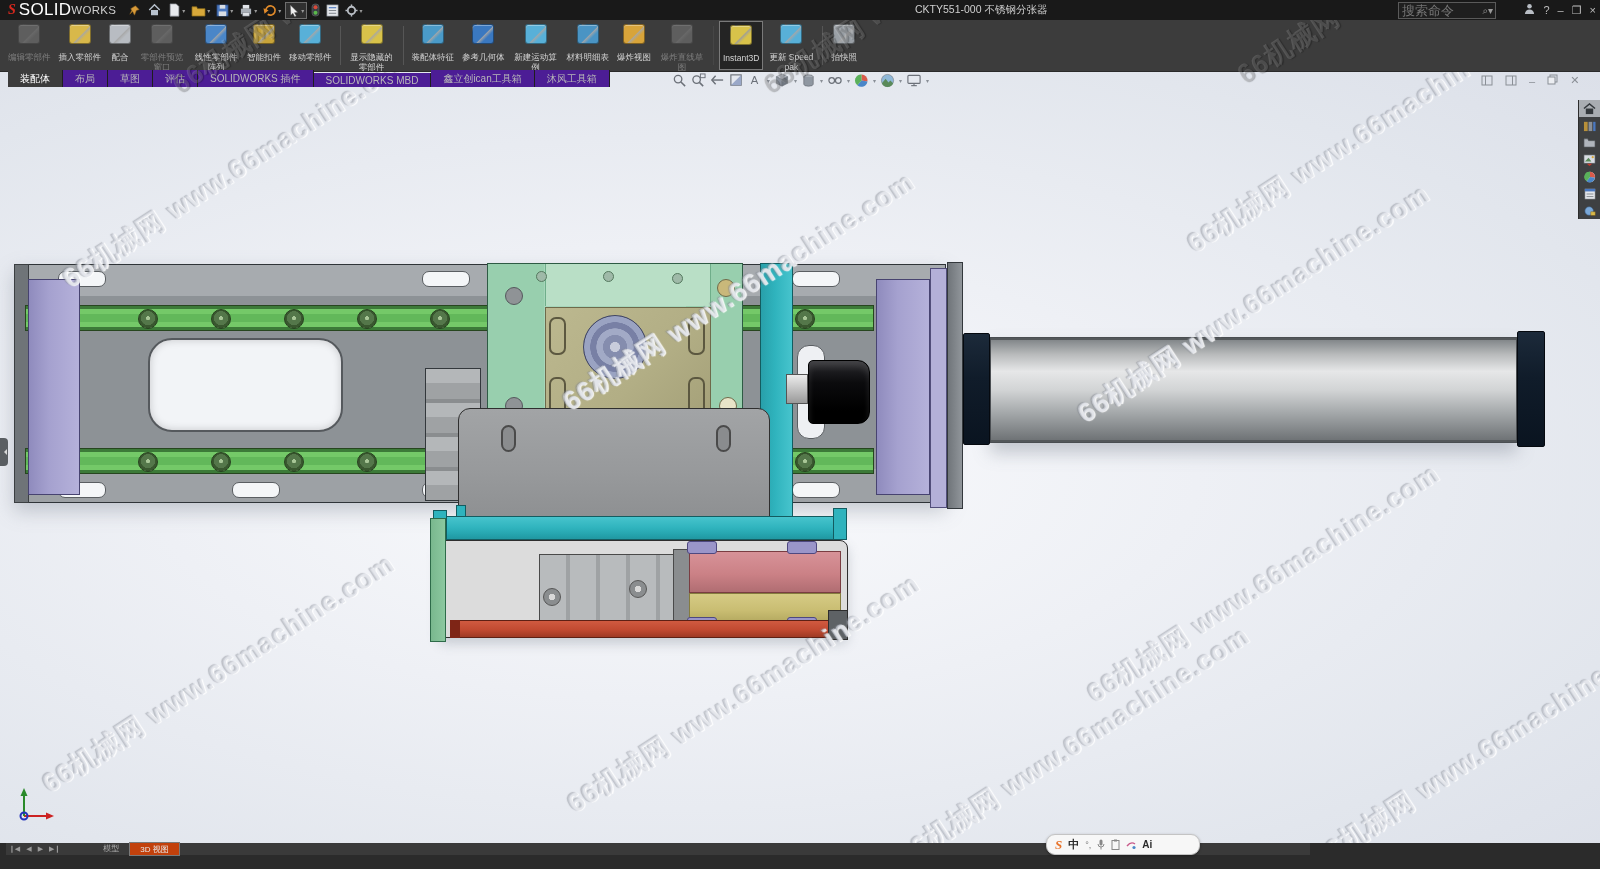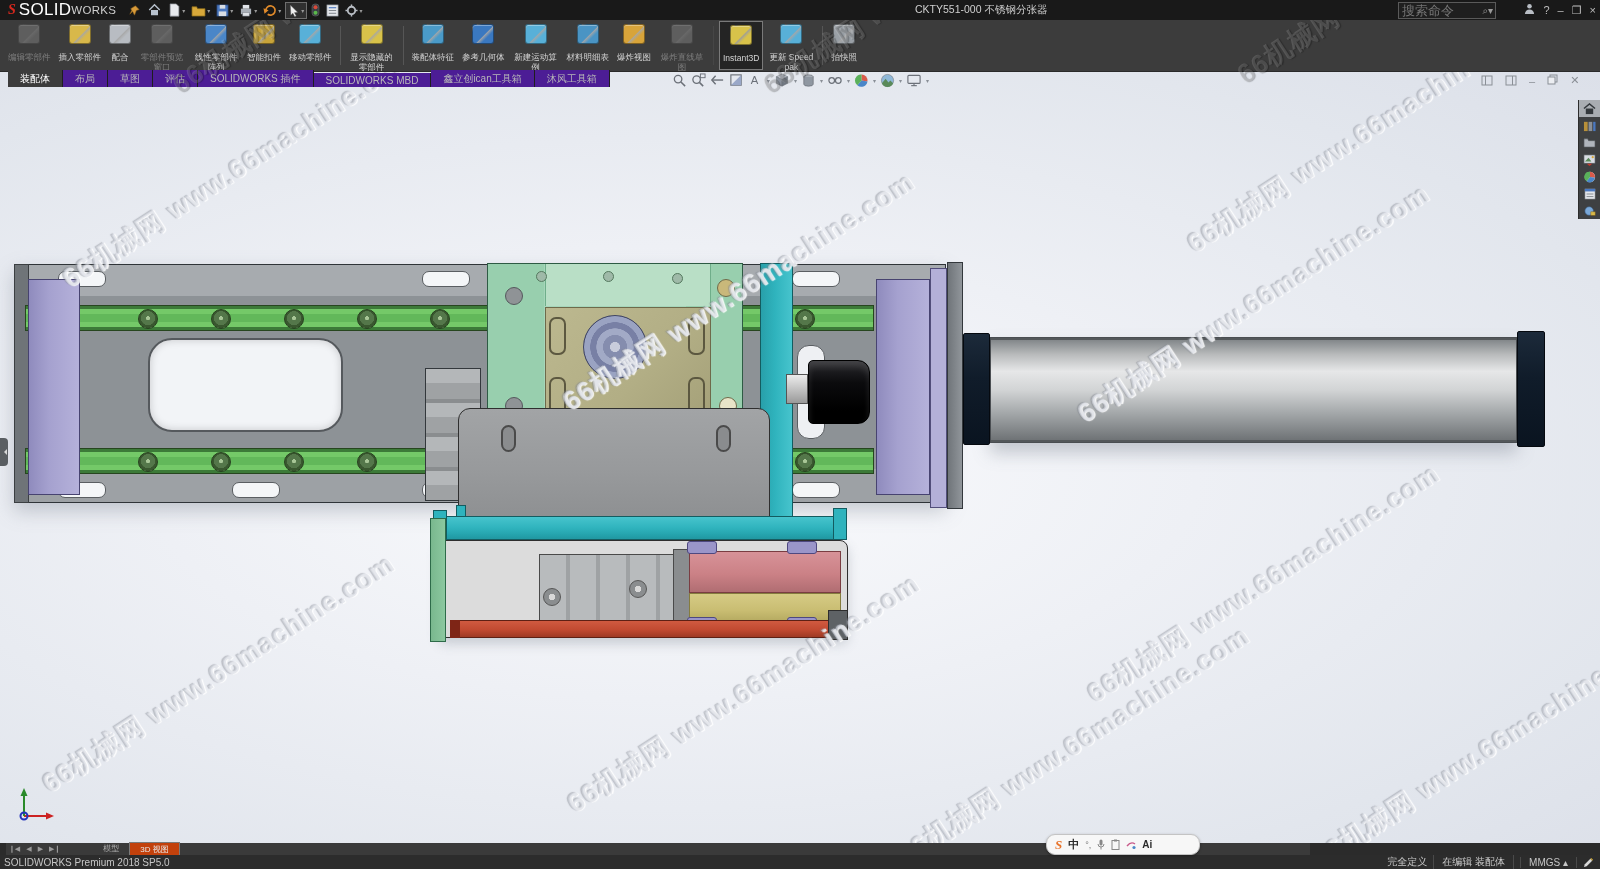--- a/index.html
+++ b/index.html
@@ -592,32 +592,20 @@
 
     <div class="mtab">
           <span>模型</span>
         </div>
         <div class="mtab sel">
           <span>3D 视图</span>
         </div>
       </div>
   </div>
 
-  <div id="statusbar">
-    <span class="left">SOLIDWORKS Premium 2018 SP5.0</span>
-    <span class="right">
-      <span>完全定义</span>
-      <span class="cell">在编辑 装配体</span>
-      <span class="cell"><span>MMGS</span> <span>▴</span></span>
-      <svg width="11" height="11" viewBox="0 0 12 12">
-          <path d="M1 11 L2 8 L8 2 L10 4 L4 10 Z" fill="#d8d8d8"></path>
-          <path d="M8 2 L10 4 L11 3 L9 1 Z" fill="#c8a43a"></path>
-        </svg>
-    </span>
-  </div>
 
   <div id="langbar">
     <span class="s">S</span>
     <span class="zh">中</span>
     <span class="g">°,</span>
     <svg width="8" height="11" viewBox="0 0 8 11">
         <rect x="2.5" y="0.5" width="3" height="6" rx="1.5" fill="#888"></rect>
         <path d="M1 5 a3 3 0 0 0 6 0" fill="none" stroke="#888"></path>
         <line x1="4" y1="8" x2="4" y2="10.5" stroke="#888"></line>
       </svg>

